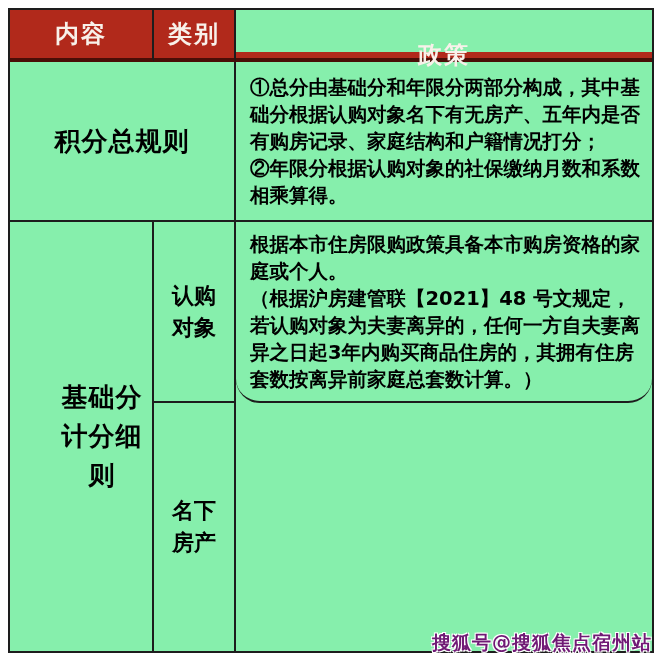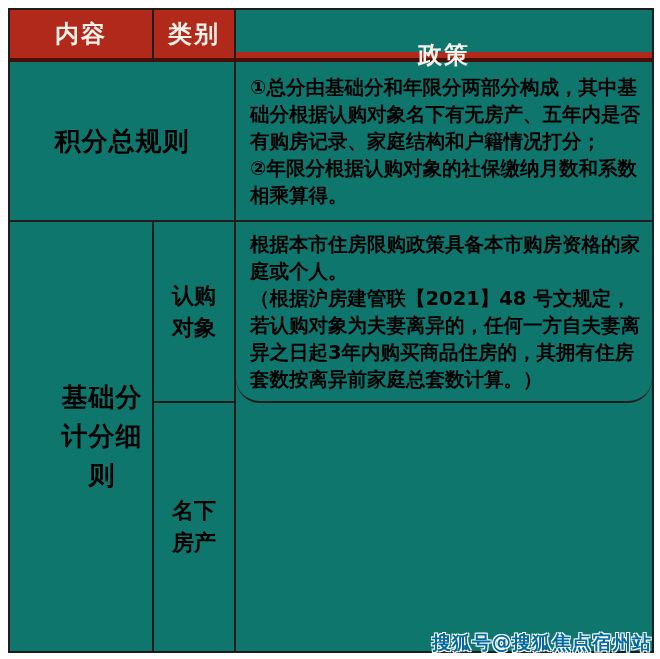--- a/index.html
+++ b/index.html
@@ -9,21 +9,21 @@
     font-family:"DejaVu Sans","Liberation Sans",sans-serif;
   }
   .canvas { position:absolute; inset:0; background:#ffffff; }
 
   .policy-table{
     position:absolute; left:8px; top:8px; width:646px; height:645px;
     display:grid;
     grid-template-columns:144px 82px 1fr;
     grid-template-rows:52px 160px 181px 1fr;
     border:2px solid #1d1d1d;
-    background:#0f766e;
+    background:#86efac;
     color:#000000;
   }
   .cell{
     border-right:2px solid #1d1d1d;
     border-bottom:2px solid #1d1d1d;
     display:flex; align-items:center; justify-content:center;
     text-align:center;
   }
   .cell.last-col{ border-right:none; }
   .cell.last-row{ border-bottom:none; }
@@ -35,21 +35,21 @@
     font-size:24px; font-weight:700;
     border-bottom:4px solid #4a0e07;
     letter-spacing:2px;
   }
 
   
   .h-content { grid-column:1; grid-row:1; }
   .h-category{ grid-column:2; grid-row:1; }
   .h-policy  { grid-column:3; grid-row:1;margin-top:42px; }
   .r1-label  { grid-column:1 / 3; grid-row:2; }
-  .r1-policy { grid-column:3; grid-row:2; }
+  .r1-policy { grid-column:3; grid-row:2;font-family:Liberation Serif, serif; }
   .r23-label { grid-column:1; grid-row:3 / 5;padding-left:42px; }
   .r2-cat    { grid-column:2; grid-row:3; }
   .r2-policy { grid-column:3; grid-row:3;border-radius:24px; }
   .r3-cat    { grid-column:2; grid-row:4; }
   .r3-policy { grid-column:3; grid-row:4; }
 
   .row-label{
     font-size:26px; font-weight:700; letter-spacing:1px;
     line-height:1.5; white-space:pre-line;
   }
@@ -61,21 +61,21 @@
     justify-content:flex-start; text-align:left;
     font-size:19.5px; font-weight:600;
     line-height:27px;
     padding:10px 5px 10px 14px;
     white-space:pre-line;
   }
 
   .watermark{
     position:absolute; right:8px; bottom:3px;
     font-size:19px; font-weight:700; letter-spacing:1px;
-    color:#0369a1;
+    color:#701a75;
     text-shadow:-1px -1px 0 #ffffff, 1px -1px 0 #ffffff,
                 -1px  1px 0 #ffffff, 1px  1px 0 #ffffff;
     white-space:nowrap;
   }
 </style>
 </head>
 <body>
 
 <div class="canvas">
 

